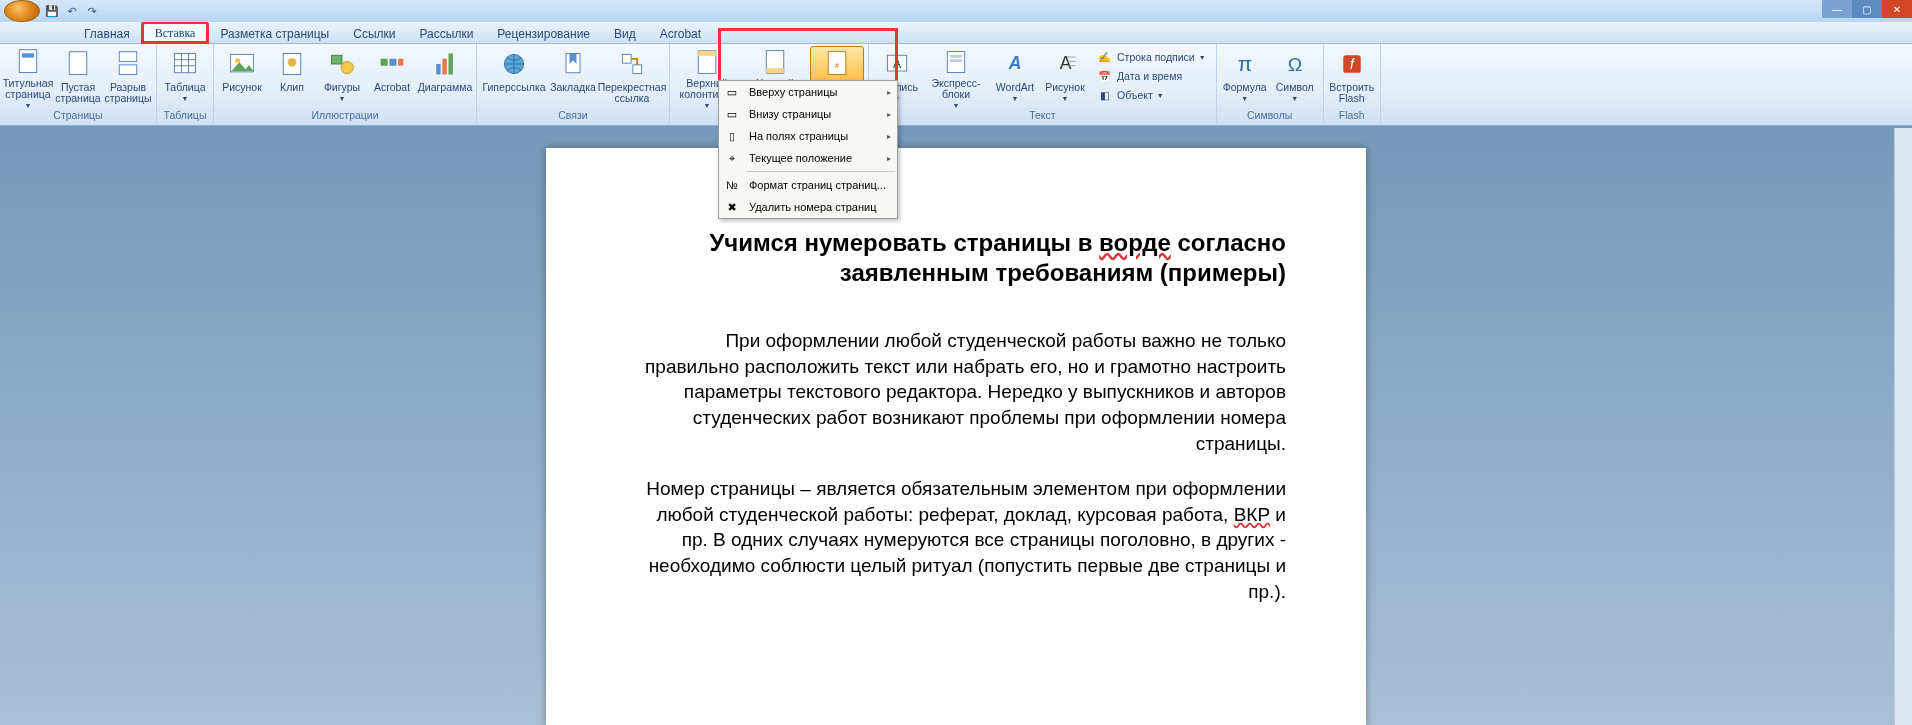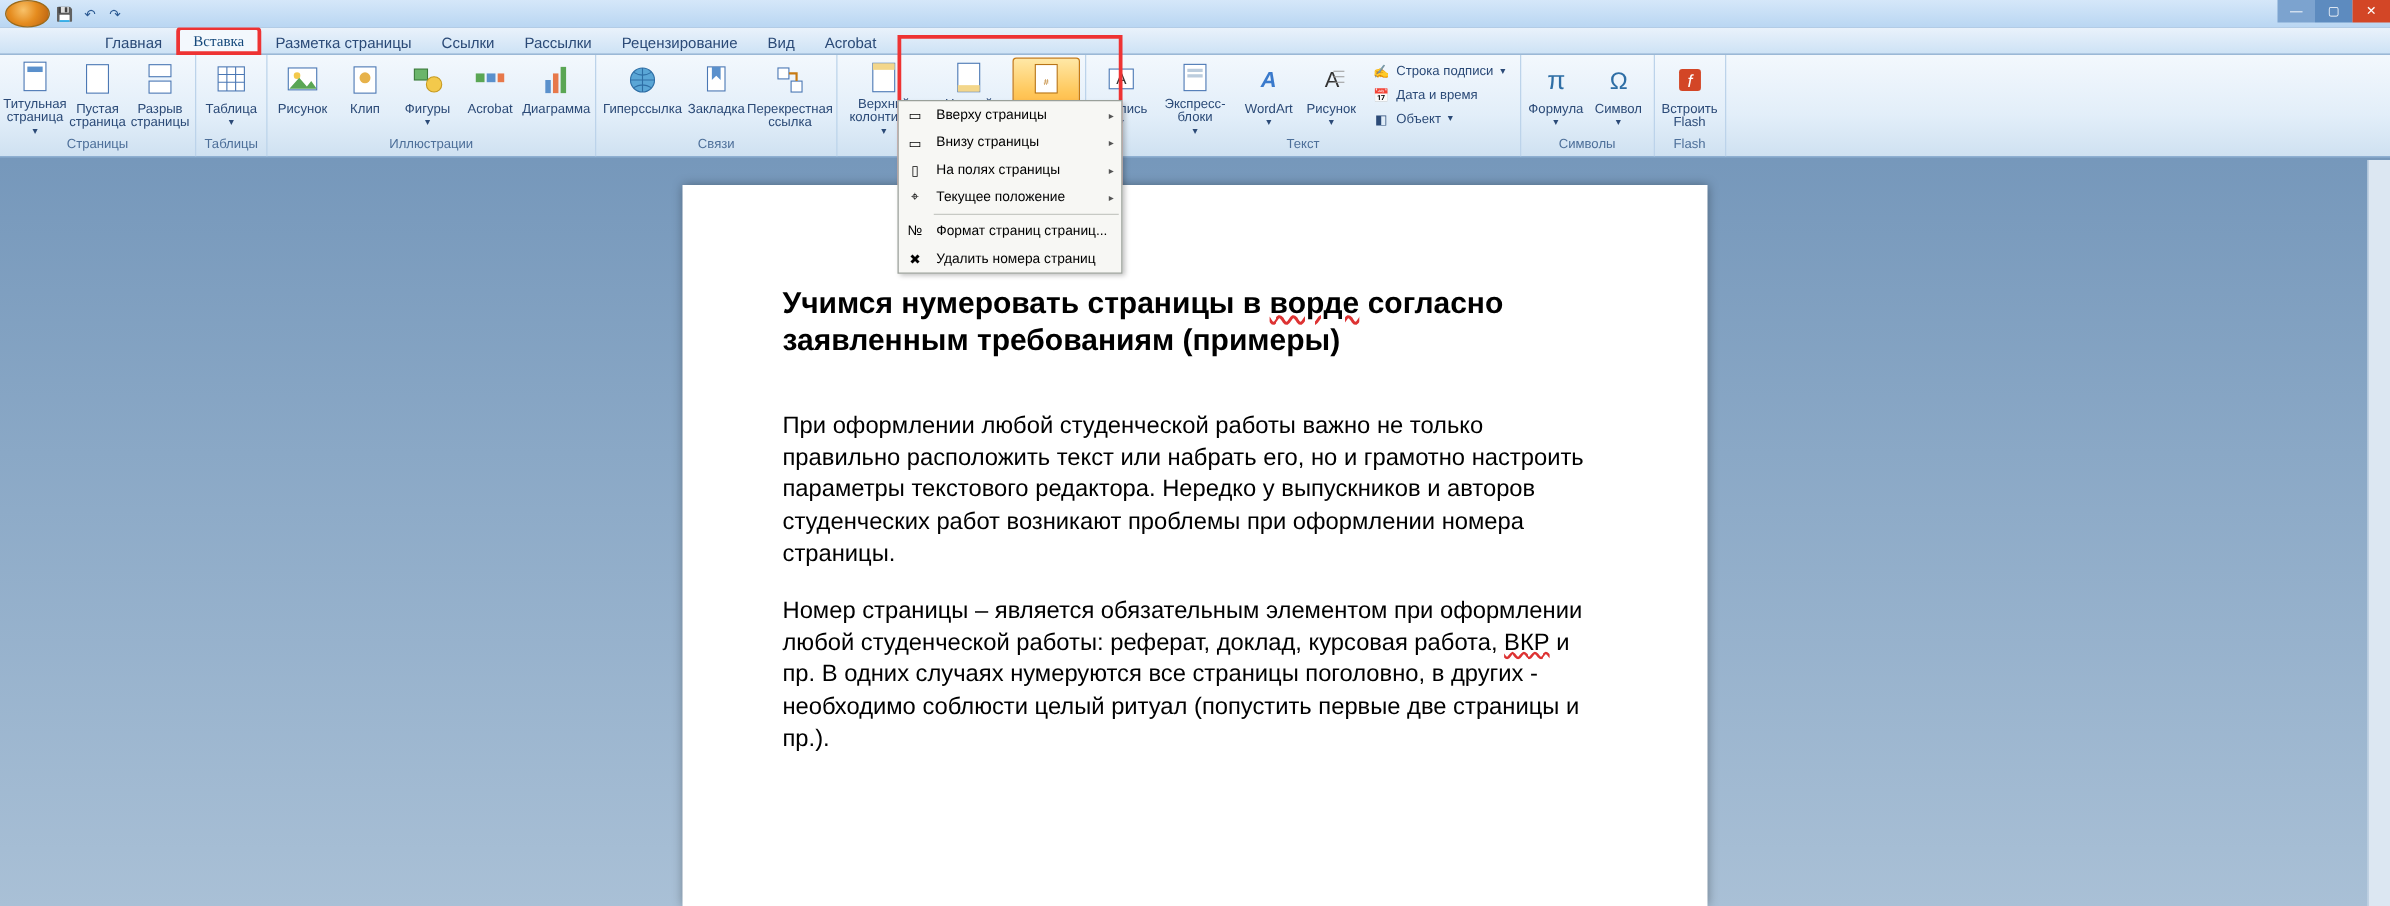--- a/index.html
+++ b/index.html
@@ -46,21 +46,21 @@
 .dd-item .arr{position:absolute;right:6px;font-size:8px;color:#555;}
 .dd-sep{height:1px;background:#c7c9c4;margin:2px 2px 2px 28px;}
 
 
 .red-box{position:absolute;border:3px solid #e33;pointer-events:none;}
 .red-ribbon{top:28px;left:718px;width:180px;height:70px;}
 .red-menu{top:98px;left:718px;width:180px;height:120px;}
 
 
 .doc-wrap{position:absolute;top:128px;left:0;right:0;bottom:0;display:flex;justify-content:center;}
-.page{width:820px;background:#fff;box-shadow:0 0 8px rgba(0,0,0,.35);padding:80px 80px 40px 80px;margin-top:20px;font-family:"Times New Roman",serif;color:#000;}
+.page{width:820px;background:#fff;box-shadow:0 0 8px rgba(0,0,0,.35);padding:80px 80px 40px 80px;margin-top:20px;font-family:"Times New Roman",serif;color:#000;text-align:right;}
 .page h1{font-size:24px;font-weight:bold;line-height:1.25;margin-bottom:40px;}
 .page p{font-size:19px;line-height:1.35;margin-bottom:20px;}
 .spell{text-decoration:underline;text-decoration-color:#d33;text-decoration-style:wavy;}
 
 .scroll-track{position:absolute;right:0;top:128px;bottom:0;width:18px;background:#dce7f2;border-left:1px solid #b6cadd;}
 </style>
 </head>
 <body>
 
 <div class="titlebar">

